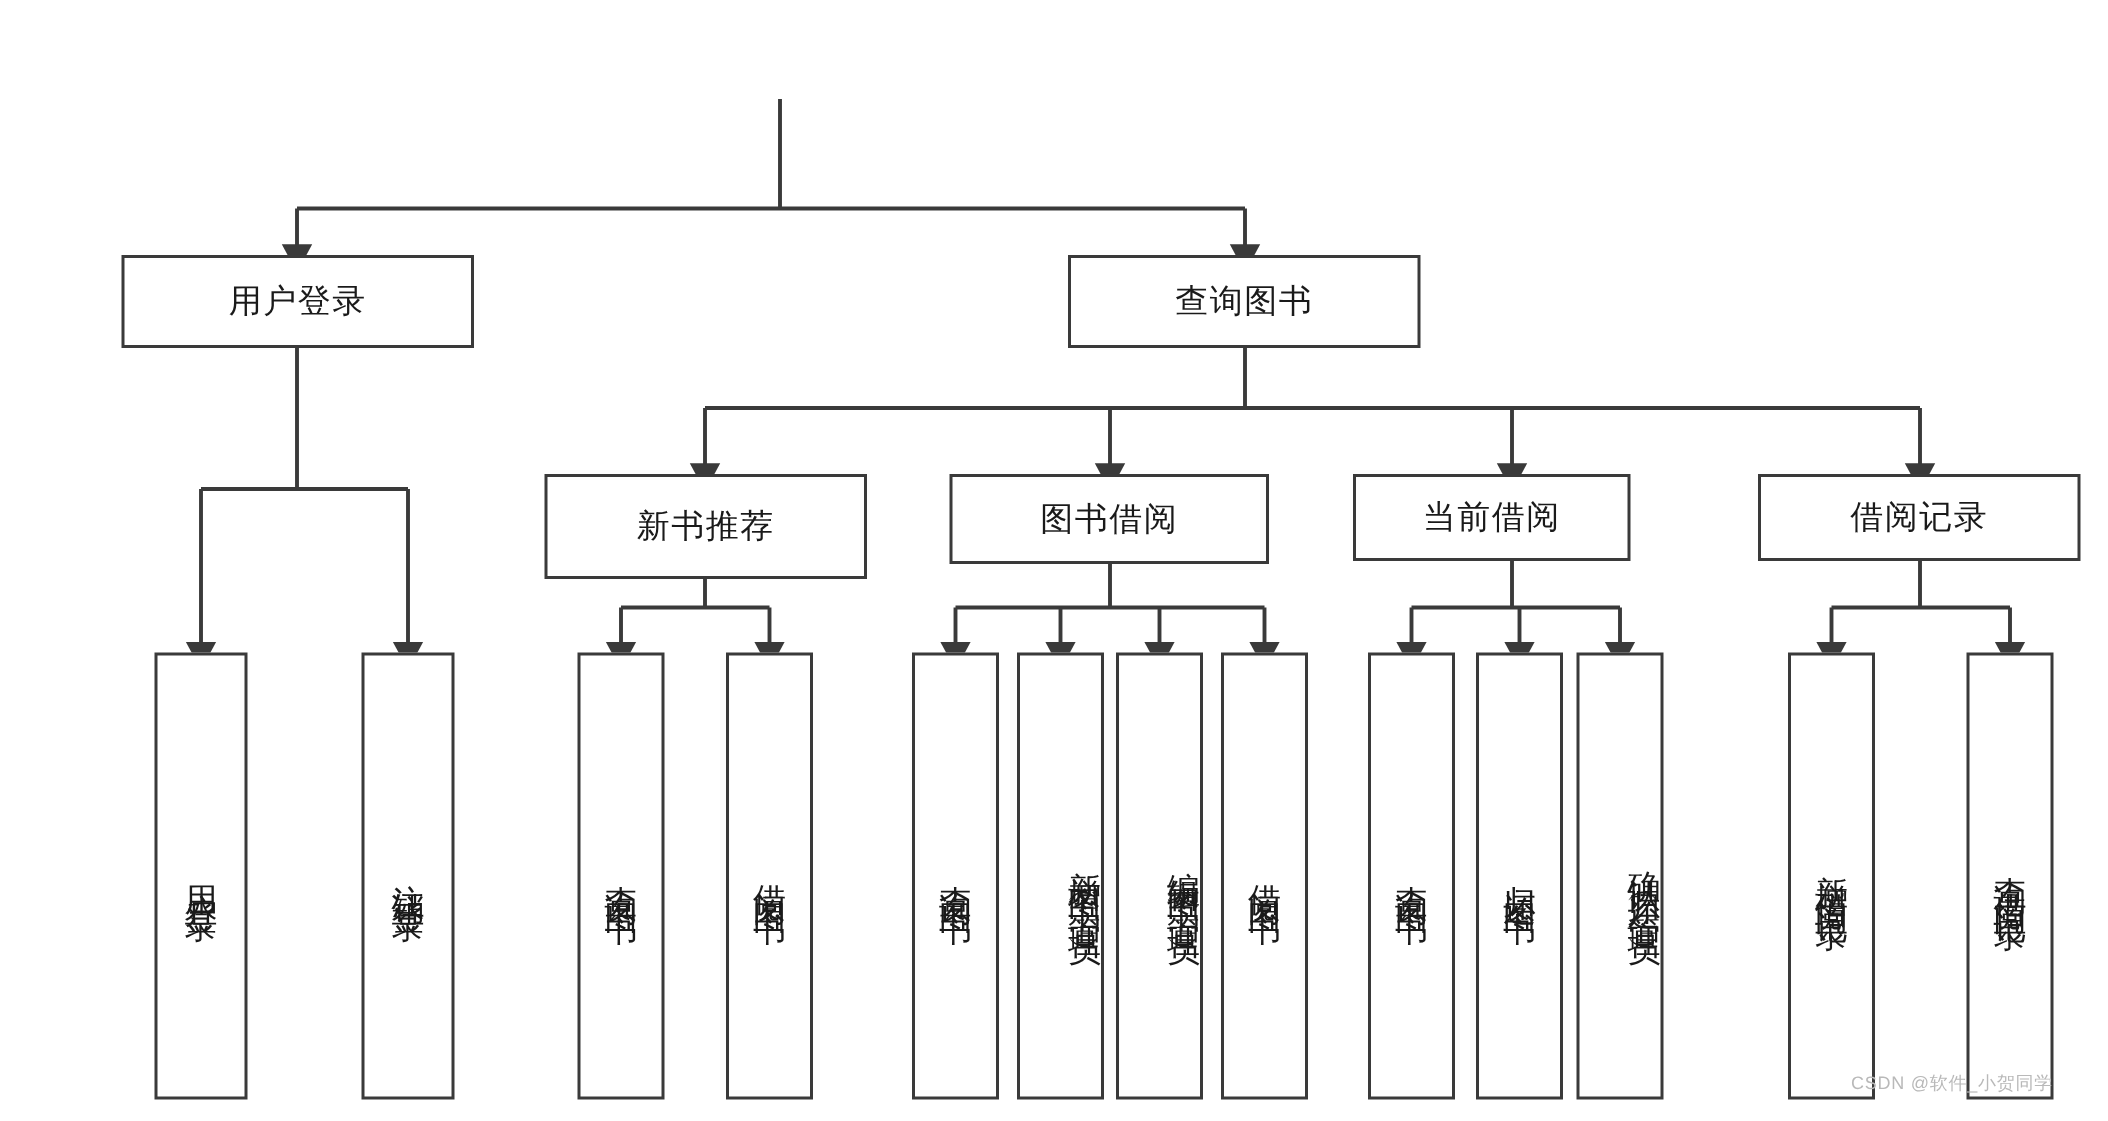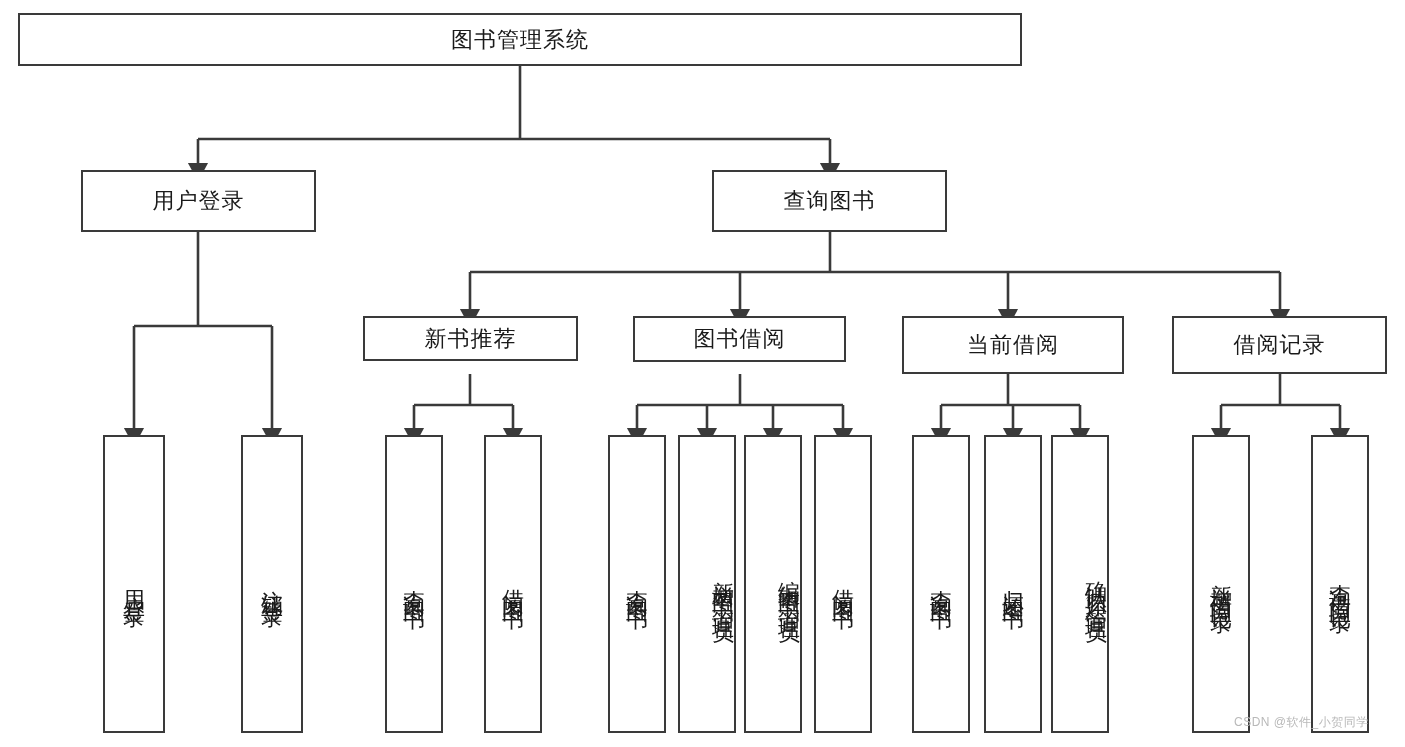--- a/index.html
+++ b/index.html
@@ -116,38 +116,35 @@
       <path d="M1013,405 L1013,431" marker-end="url(#arrow)"></path>
       <path d="M1080,405 L1080,431" marker-end="url(#arrow)"></path>
 
       <path d="M1280,374 L1280,405"></path>
       <path d="M1221,405 L1340,405"></path>
       <path d="M1221,405 L1221,431" marker-end="url(#arrow)"></path>
       <path d="M1340,405 L1340,431" marker-end="url(#arrow)"></path>
     </g>
   </svg>
 
-  <div class="node node-root" style="left:18px; top:13px; width:1004px; height:53px;">
-    <span>图书管理系统</span>
-  </div>
 
   <div class="node node-h" style="left:81px; top:170px; width:235px; height:62px;">
     <span>用户登录</span>
   </div>
   <div class="node node-h" style="left:712px; top:170px; width:235px; height:62px;">
     <span>查询图书</span>
   </div>
 
-  <div class="node node-h" style="left:363px; top:316px; width:215px; height:45px;">
+  <div class="node node-h" style="left:363px; top:316px; width:215px; height:70px;">
     <span>新书推荐</span>
   </div>
-  <div class="node node-h" style="left:633px; top:316px; width:213px; height:46px;">
+  <div class="node node-h" style="left:633px; top:316px; width:213px; height:60px;">
     <span>图书借阅</span>
   </div>
-  <div class="node node-h" style="left:902px; top:316px; width:222px; height:58px;">
+  <div class="node node-h" style="left:902px; top:316px; width:185px; height:58px;">
     <span>当前借阅</span>
   </div>
   <div class="node node-h" style="left:1172px; top:316px; width:215px; height:58px;text-align:center;">
     <span>借阅记录</span>
   </div>
 
   <div class="node node-v center-text" style="left:103px; top:435px; width:62px; height:298px;">
     <span>用户登录</span>
   </div>
   <div class="node node-v center-text" style="left:241px; top:435px; width:62px; height:298px;">

